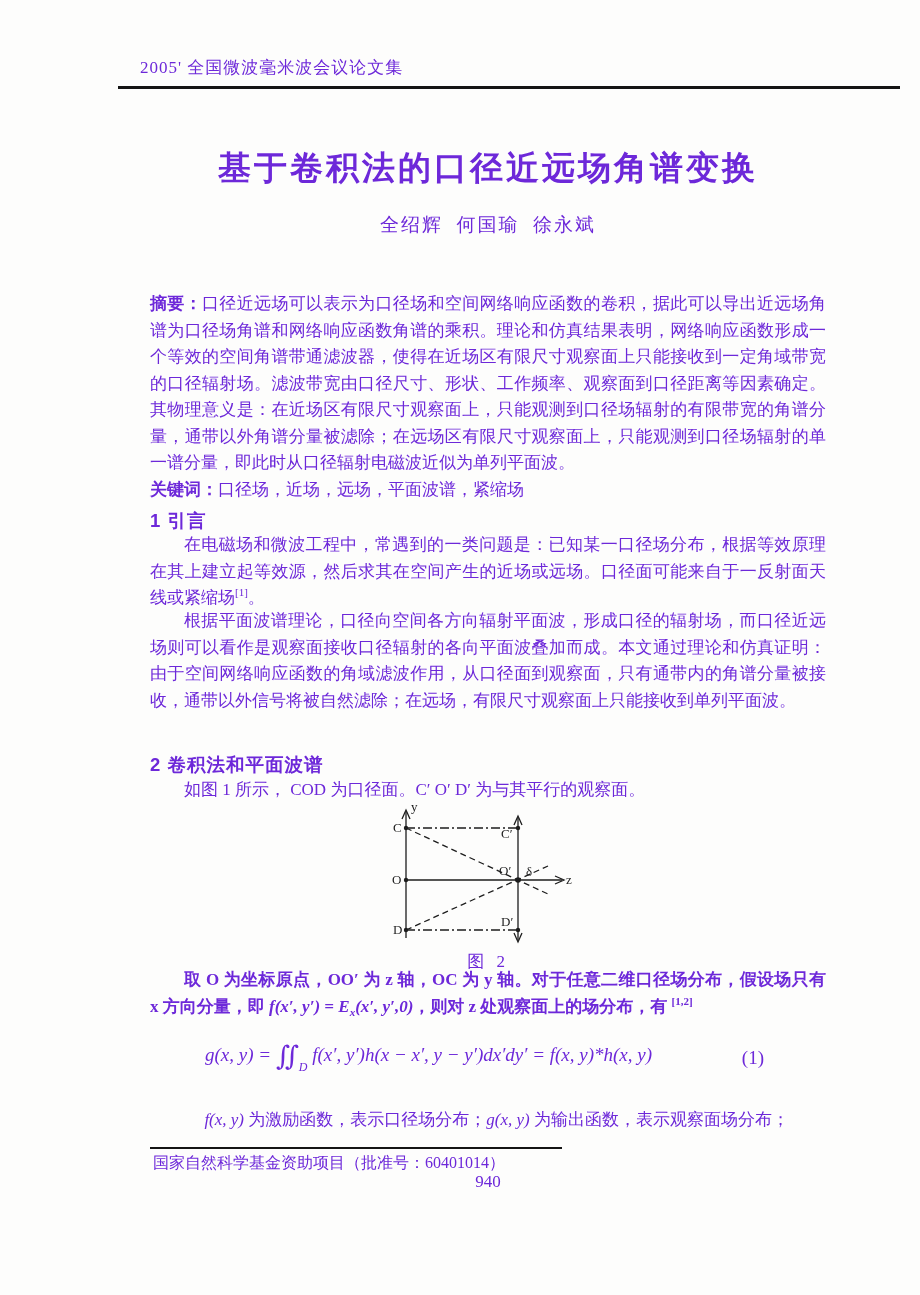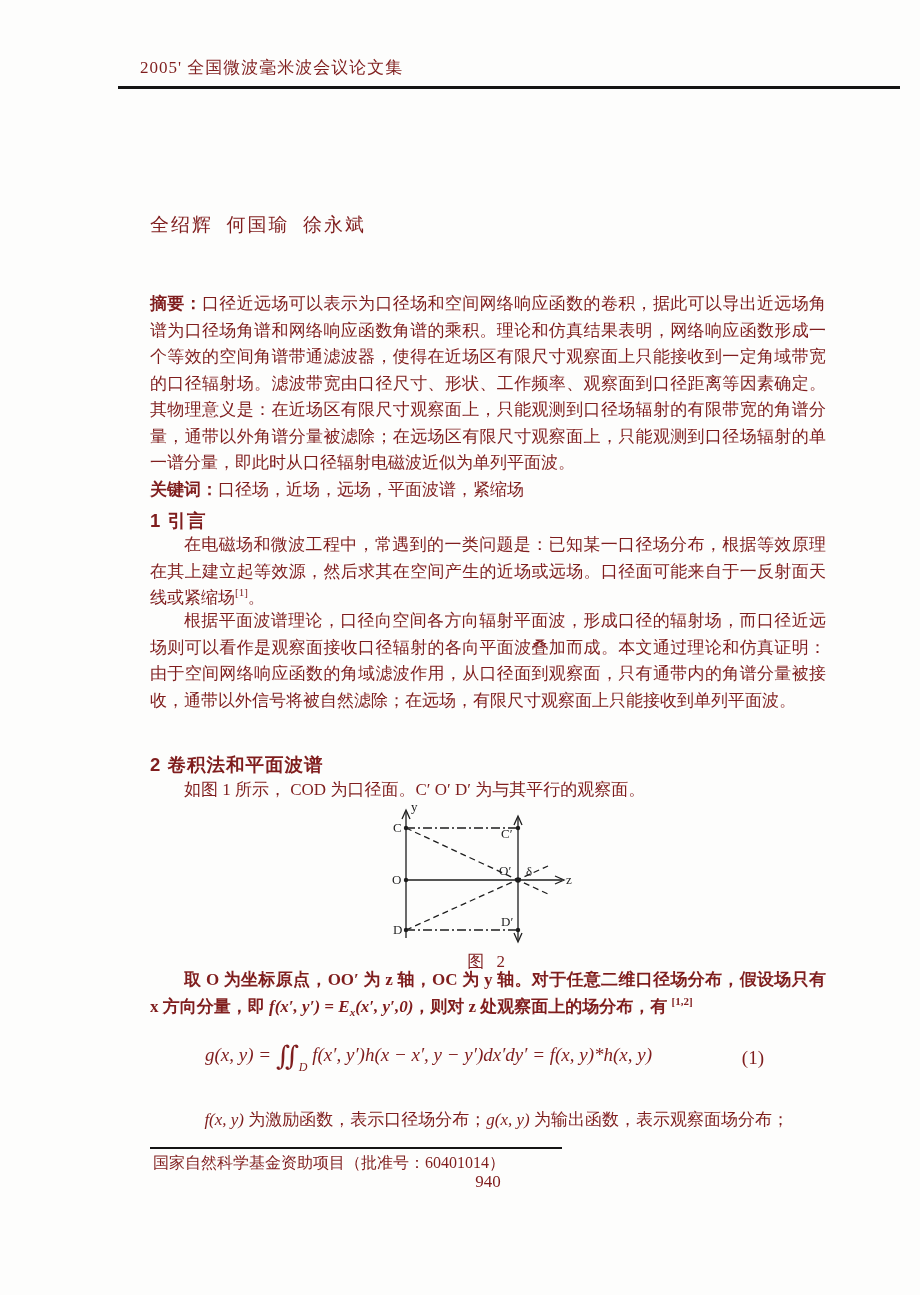--- a/index.html
+++ b/index.html
@@ -1,42 +1,42 @@
 <!DOCTYPE html>
 <html><head>
 <meta charset="utf-8">
 <style>
   html,body{margin:0;padding:0;background:#e8e8e8;}
   .page{
     position:relative;
     width:920px;height:1295px;
     margin:0 auto;
     background:#fdfdfc;
-    color:#7f1d1d;
+    color:#6d28d9;
     font-family:"Liberation Serif","DejaVu Serif",serif;
     overflow:hidden;
   }
   .abs{position:absolute;}
   .journal-header{
     left:140px;top:56px;
     font-size:17px;letter-spacing:1px;
   }
   .header-rule{
     left:118px;top:86px;width:782px;height:3px;
     background:#141414;
   }
   .paper-title{
     left:150px;top:124px;width:676px;
     text-align:center;
     font-family:"Liberation Sans","DejaVu Sans",sans-serif;
     font-weight:700;font-size:33px;letter-spacing:3px;
   }
   .authors{
     left:150px;top:212px;width:676px;
-    font-size:19px;letter-spacing:2px;
+    text-align:center;font-size:19px;letter-spacing:2px;
     white-space:pre;
   }
   .affiliation{
     left:150px;top:252px;width:676px;
     text-align:center;font-size:16.5px;
   }
   .body-text{
     font-size:17px;line-height:26.5px;
     text-align:justify;text-justify:inter-ideograph;margin-top:11px;
   }
@@ -80,20 +80,21 @@
   .figlabel{font-size:13px;font-family:"Liberation Serif","DejaVu Serif",serif;fill:#1d1d1d;}
 </style>
 </head>
 <body>
 
 <div class="page">
 
   <div class="abs journal-header">2005' 全国微波毫米波会议论文集</div>
   <div class="abs header-rule"></div>
 
+  <h1 class="abs paper-title">基于卷积法的口径近远场角谱变换</h1>
 
   <div class="abs authors">全绍辉  何国瑜  徐永斌</div>
 
 
   <div class="abs abstract-block body-text">
     <p><span class="bold-label">摘要：</span><span>口径近远场可以表示为口径场和空间网络响应函数的卷积，据此可以导出近远场角谱为口径场角谱和网络响应函数角谱的乘积。理论和仿真结果表明，网络响应函数形成一个等效的空间角谱带通滤波器，使得在近场区有限尺寸观察面上只能接收到一定角域带宽的口径辐射场。滤波带宽由口径尺寸、形状、工作频率、观察面到口径距离等因素确定。其物理意义是：在近场区有限尺寸观察面上，只能观测到口径场辐射的有限带宽的角谱分量，通带以外角谱分量被滤除；在远场区有限尺寸观察面上，只能观测到口径场辐射的单一谱分量，即此时从口径辐射电磁波近似为单列平面波。</span></p>
     <p><span class="bold-label">关键词：</span><span>口径场，近场，远场，平面波谱，紧缩场</span></p>
   </div>
 
   <h2 class="abs sec-heading s1-heading">1 引言</h2>

